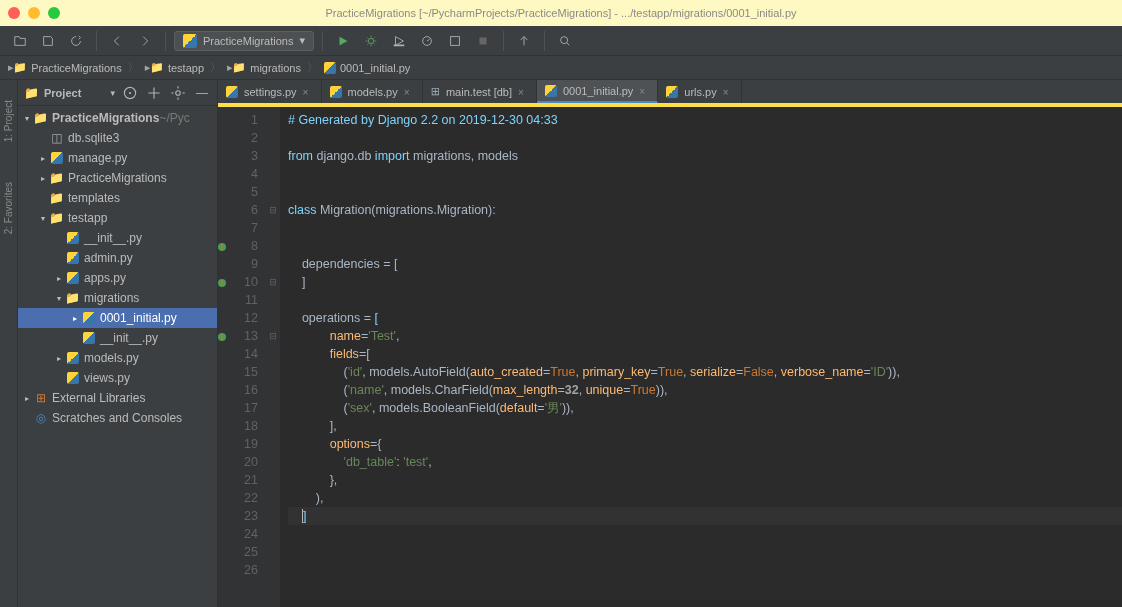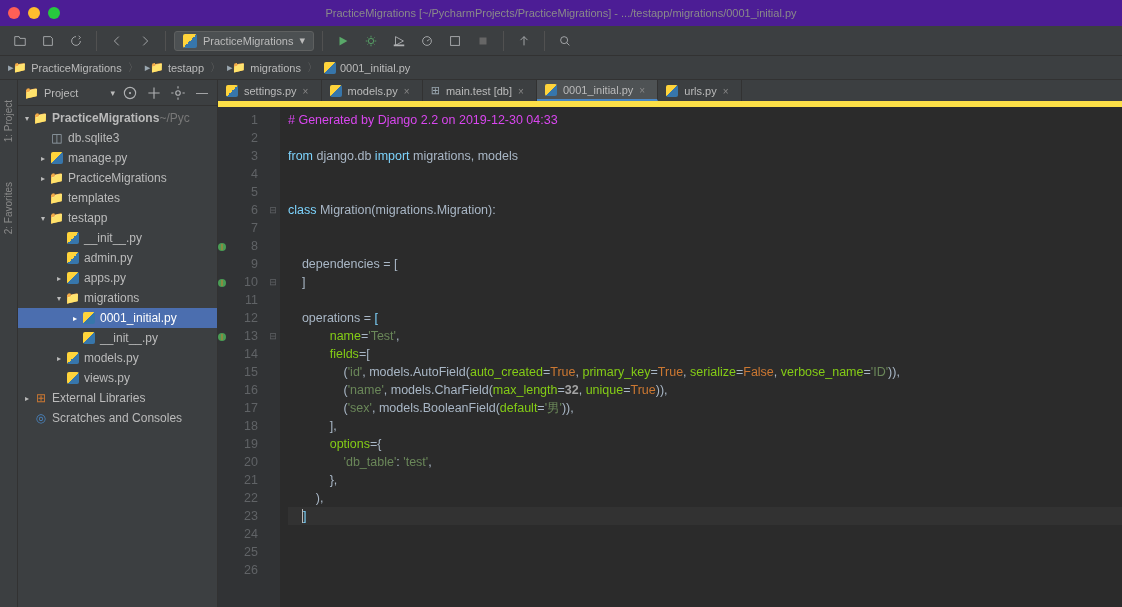--- a/index.html
+++ b/index.html
@@ -1,69 +1,69 @@
 <!DOCTYPE html>
 <html><head>
 <meta charset="utf-8">
 <style>
 * { margin: 0; padding: 0; box-sizing: border-box; font-family: -apple-system, BlinkMacSystemFont, "Segoe UI", sans-serif; }
 body { background: #3c3f41; color: #bbbbbb; font-size: 12px; width: 1122px; height: 607px; overflow: hidden; display: flex; flex-direction: column; }
-.titlebar { height: 22px; background: #4c1d95; display: flex; align-items: center; padding: 13px 8px; color: #888; font-size: 11px; position: relative; }
+.titlebar { height: 22px; background: #fef9c3; display: flex; align-items: center; padding: 13px 8px; color: #888; font-size: 11px; position: relative; }
 .window-controls { display: flex; gap: 8px; position: absolute; left: 8px; }
 .window-btn { width: 12px; height: 12px; border-radius: 50%; }
 .btn-close { background: #ff5f56; }
 .btn-min { background: #ffbd2e; }
 .btn-max { background: #27c93f; }
 .title-text { margin: 0 auto; color: #8a8a8a; font-size: 11px; }
 .toolbar { height: 30px; background: #3c3f41; border-bottom: 1px solid #323232; display: flex; align-items: center; padding: 0 8px; gap: 4px; }
 .tb-btn { width: 24px; height: 24px; display: flex; align-items: center; justify-content: center; color: #afb1b3; cursor: pointer; }
 .tb-btn svg { width: 14px; height: 14px; }
 .tb-sep { width: 1px; height: 20px; background: #515151; margin: 0 4px; }
 .run-config { display: flex; align-items: center; background: #4c5052; border: 1px solid #5e6060; border-radius: 3px; padding: 2px 8px; gap: 6px; font-size: 11px; color: #bbbbbb; }
 .run-config .py-icon { width: 14px; height: 14px; }
 .breadcrumb { height: 24px; background: #3c3f41; border-bottom: 1px solid #323232; display: flex; align-items: center; padding: 0 8px; gap: 4px; font-size: 11px; color: #bbbbbb; }
 .bc-item { display: flex; align-items: center; gap: 4px; }
 .bc-sep { color: #666; margin: 0 2px; }
 .main-area { flex: 1; display: flex; overflow: hidden; }
 .left-rail { width: 18px; background: #3c3f41; border-right: 1px solid #323232; display: flex; flex-direction: column; align-items: center; padding-top: 20px; gap: 40px; }
 .rail-text { writing-mode: vertical-rl; transform: rotate(180deg); font-size: 10px; color: #8a8a8a; cursor: pointer; }
 .project-panel { width: 200px; background: #3c3f41; border-right: 1px solid #323232; display: flex; flex-direction: column; }
 .panel-header { height: 26px; border-bottom: 1px solid #323232; display: flex; align-items: center; padding: 0 6px; gap: 6px; }
-.panel-title { flex: 1; display: flex; align-items: center; gap: 4px; font-size: 11px; font-weight: normal; }
+.panel-title { flex: 1; display: flex; align-items: center; gap: 4px; font-size: 11px; font-weight: bold; }
 .panel-tb-btn { width: 18px; height: 18px; display: flex; align-items: center; justify-content: center; color: #afb1b3; cursor: pointer; }
 .tree { flex: 1; overflow: auto; padding: 2px 0; font-size: 12px; }
 .tree-item { display: flex; align-items: center; height: 20px; padding-left: 4px; cursor: pointer; white-space: nowrap; }
 .tree-item.selected { background: #4b6eaf; color: #fff; }
 .tree-arrow { width: 10px; height: 10px; display: inline-flex; align-items: center; justify-content: center; margin-right: 2px; font-size: 8px; }
 .tree-icon { width: 14px; height: 14px; display: inline-flex; align-items: center; justify-content: center; margin-right: 4px; }
 .indent-0 { padding-left: 4px; }
 .indent-1 { padding-left: 20px; }
 .indent-2 { padding-left: 36px; }
 .indent-3 { padding-left: 52px; }
 .dim { color: #787878; text-align: right; }
 .editor-area { flex: 1; display: flex; flex-direction: column; background: #2b2b2b; overflow: hidden; }
-.tab-bar { height: 27px; background: #3c3f41; border-bottom: 6px solid #fde047; display: flex; align-items: stretch; }
+.tab-bar { height: 27px; background: #3c3f41; border-bottom: 4px solid #fde047; display: flex; align-items: stretch; }
 .editor-tab { display: flex; align-items: center; padding: 0 8px; gap: 6px; border-right: 1px solid #323232; font-size: 11px; color: #bbbbbb; cursor: pointer; }
 .editor-tab.active { background: #4e5254; border-bottom: 2px solid #4a88c7; }
 .tab-close { width: 10px; height: 10px; color: #888; font-size: 10px; }
 .code-container { flex: 1; display: flex; font-family: "Menlo", "Consolas", monospace; font-size: 12.5px; line-height: 18px; overflow: hidden; }
 .gutter { width: 48px; background: #313335; color: #606366; text-align: right; padding: 4px 8px 0 0; user-select: none; }
 .gutter-line { height: 18px; position: relative; }
 .gutter-icon { position: absolute; left: -2px; top: 3px; width: 12px; height: 12px; }
 .fold-col { width: 14px; background: #313335; padding-top: 4px; }
 .fold-line { height: 18px; display: flex; align-items: center; justify-content: center; color: #606366; font-size: 9px; cursor: pointer; }
 .code { flex: 1; padding: 4px 0 0 8px; color: #a9b7c6; }
 .code-line { height: 18px; white-space: pre; }
 .code-line.current { background: #323232; }
-.c-comment { color: #d946ef; }
+.c-comment { color: #7dd3fc; }
 .c-keyword { color: #7dd3fc; }
 .c-string { color: #6a8759; }
 .c-number { color: #a3a3a3; font-weight: bold; }
 .c-bool { color: #cc7832; }
-.c-param { color: #84cc16; }
+.c-param { color: #fdba74; }
 .c-paren { color: #a9b7c6; }
 .py-icon { background: linear-gradient(135deg, #ffd43b 50%, #3776ab 50%); border-radius: 2px; }
 svg { fill: currentColor; }
 .caret { border-left: 1px solid #bbbbbb; margin-right: -1px; }
 </style>
 </head>
 <body>
 
 <div class="titlebar">
   <div class="window-controls">

